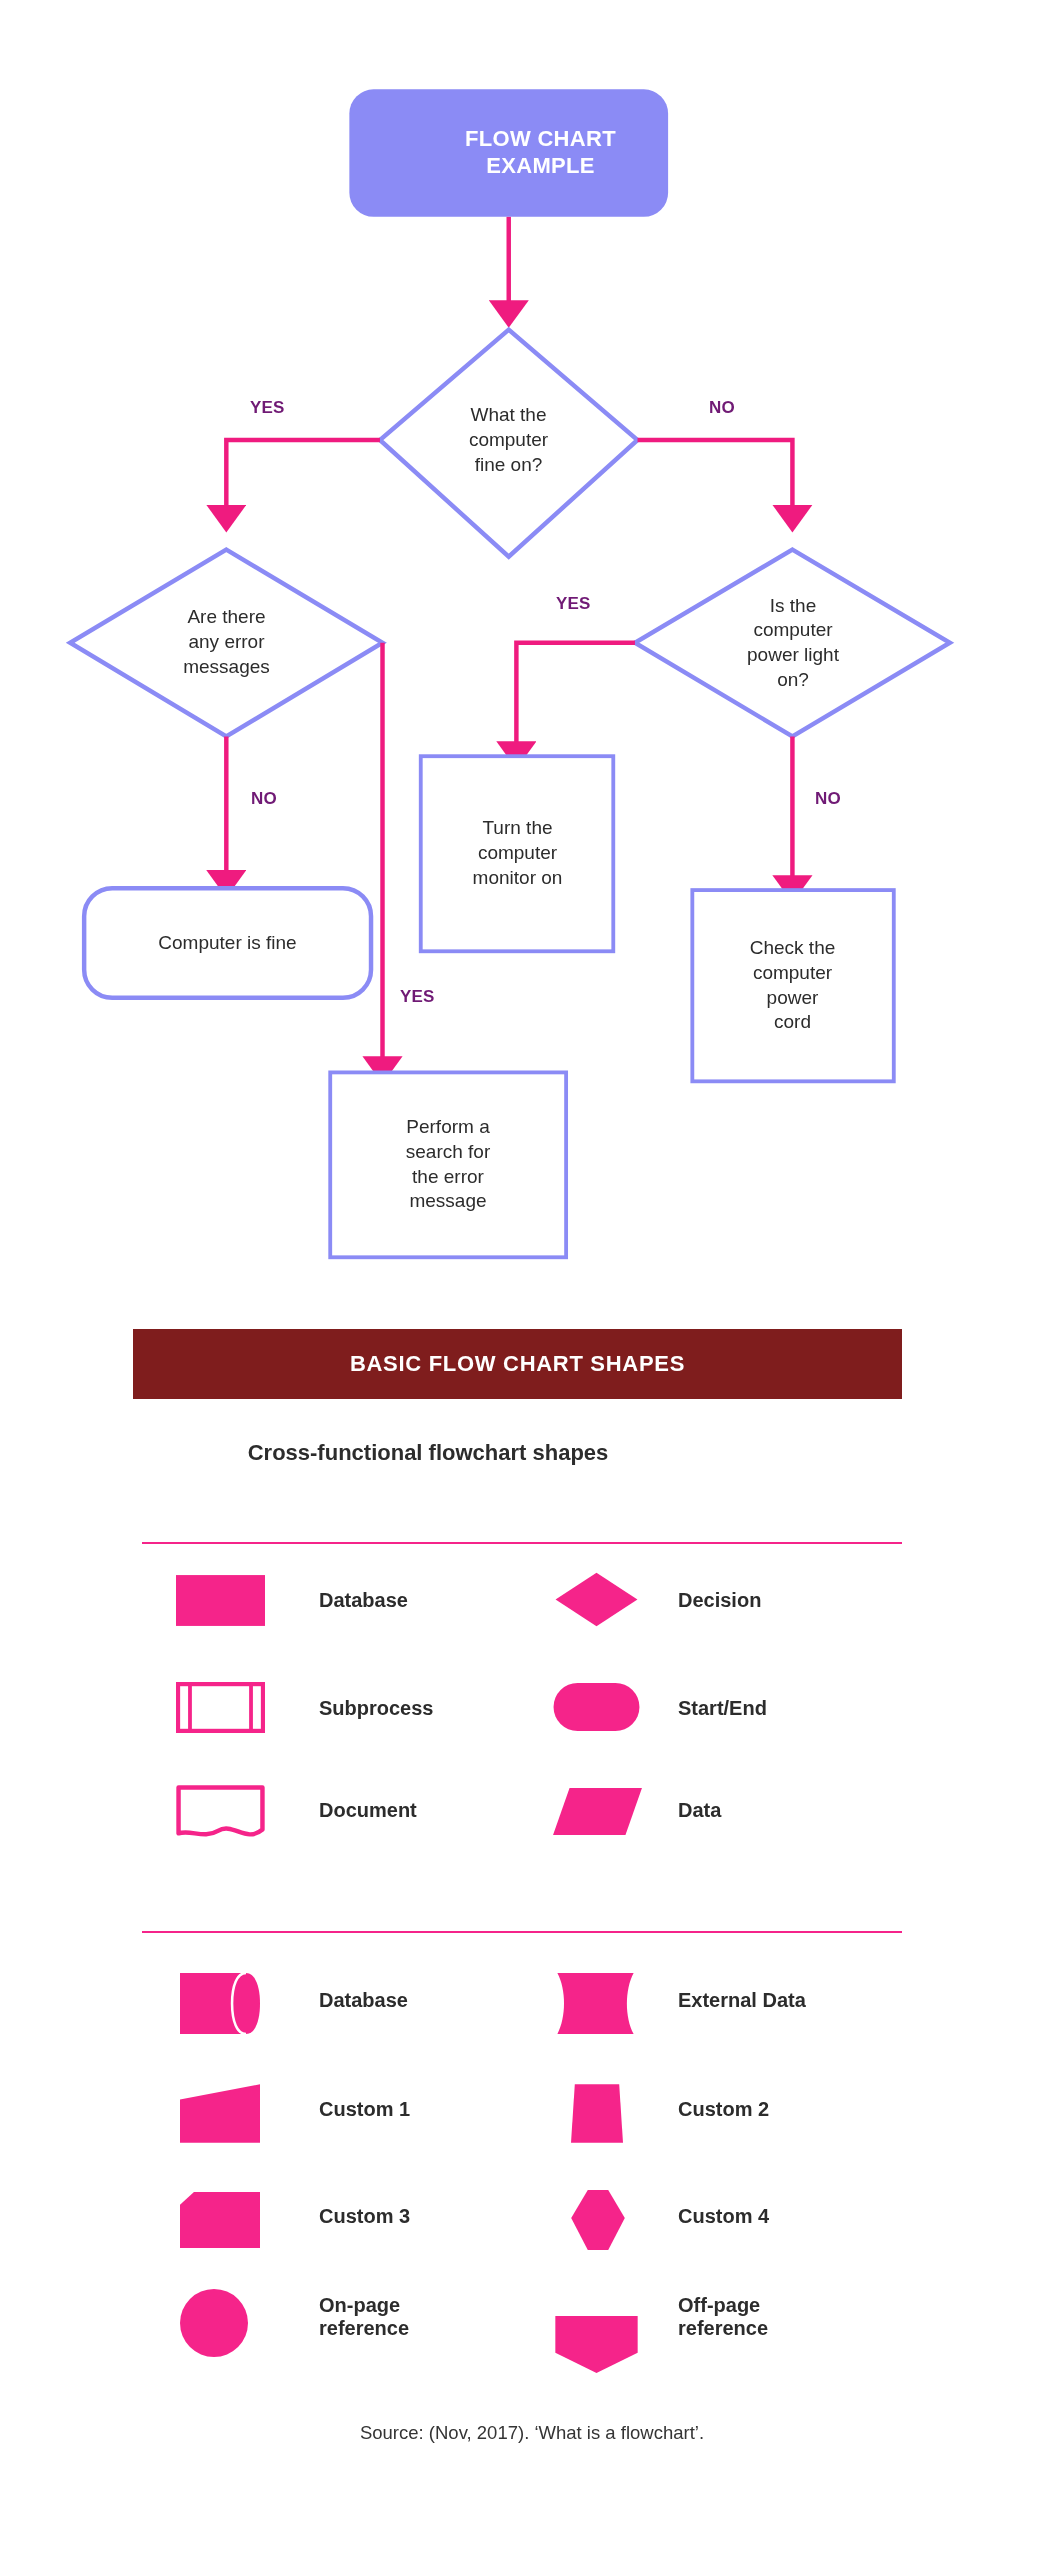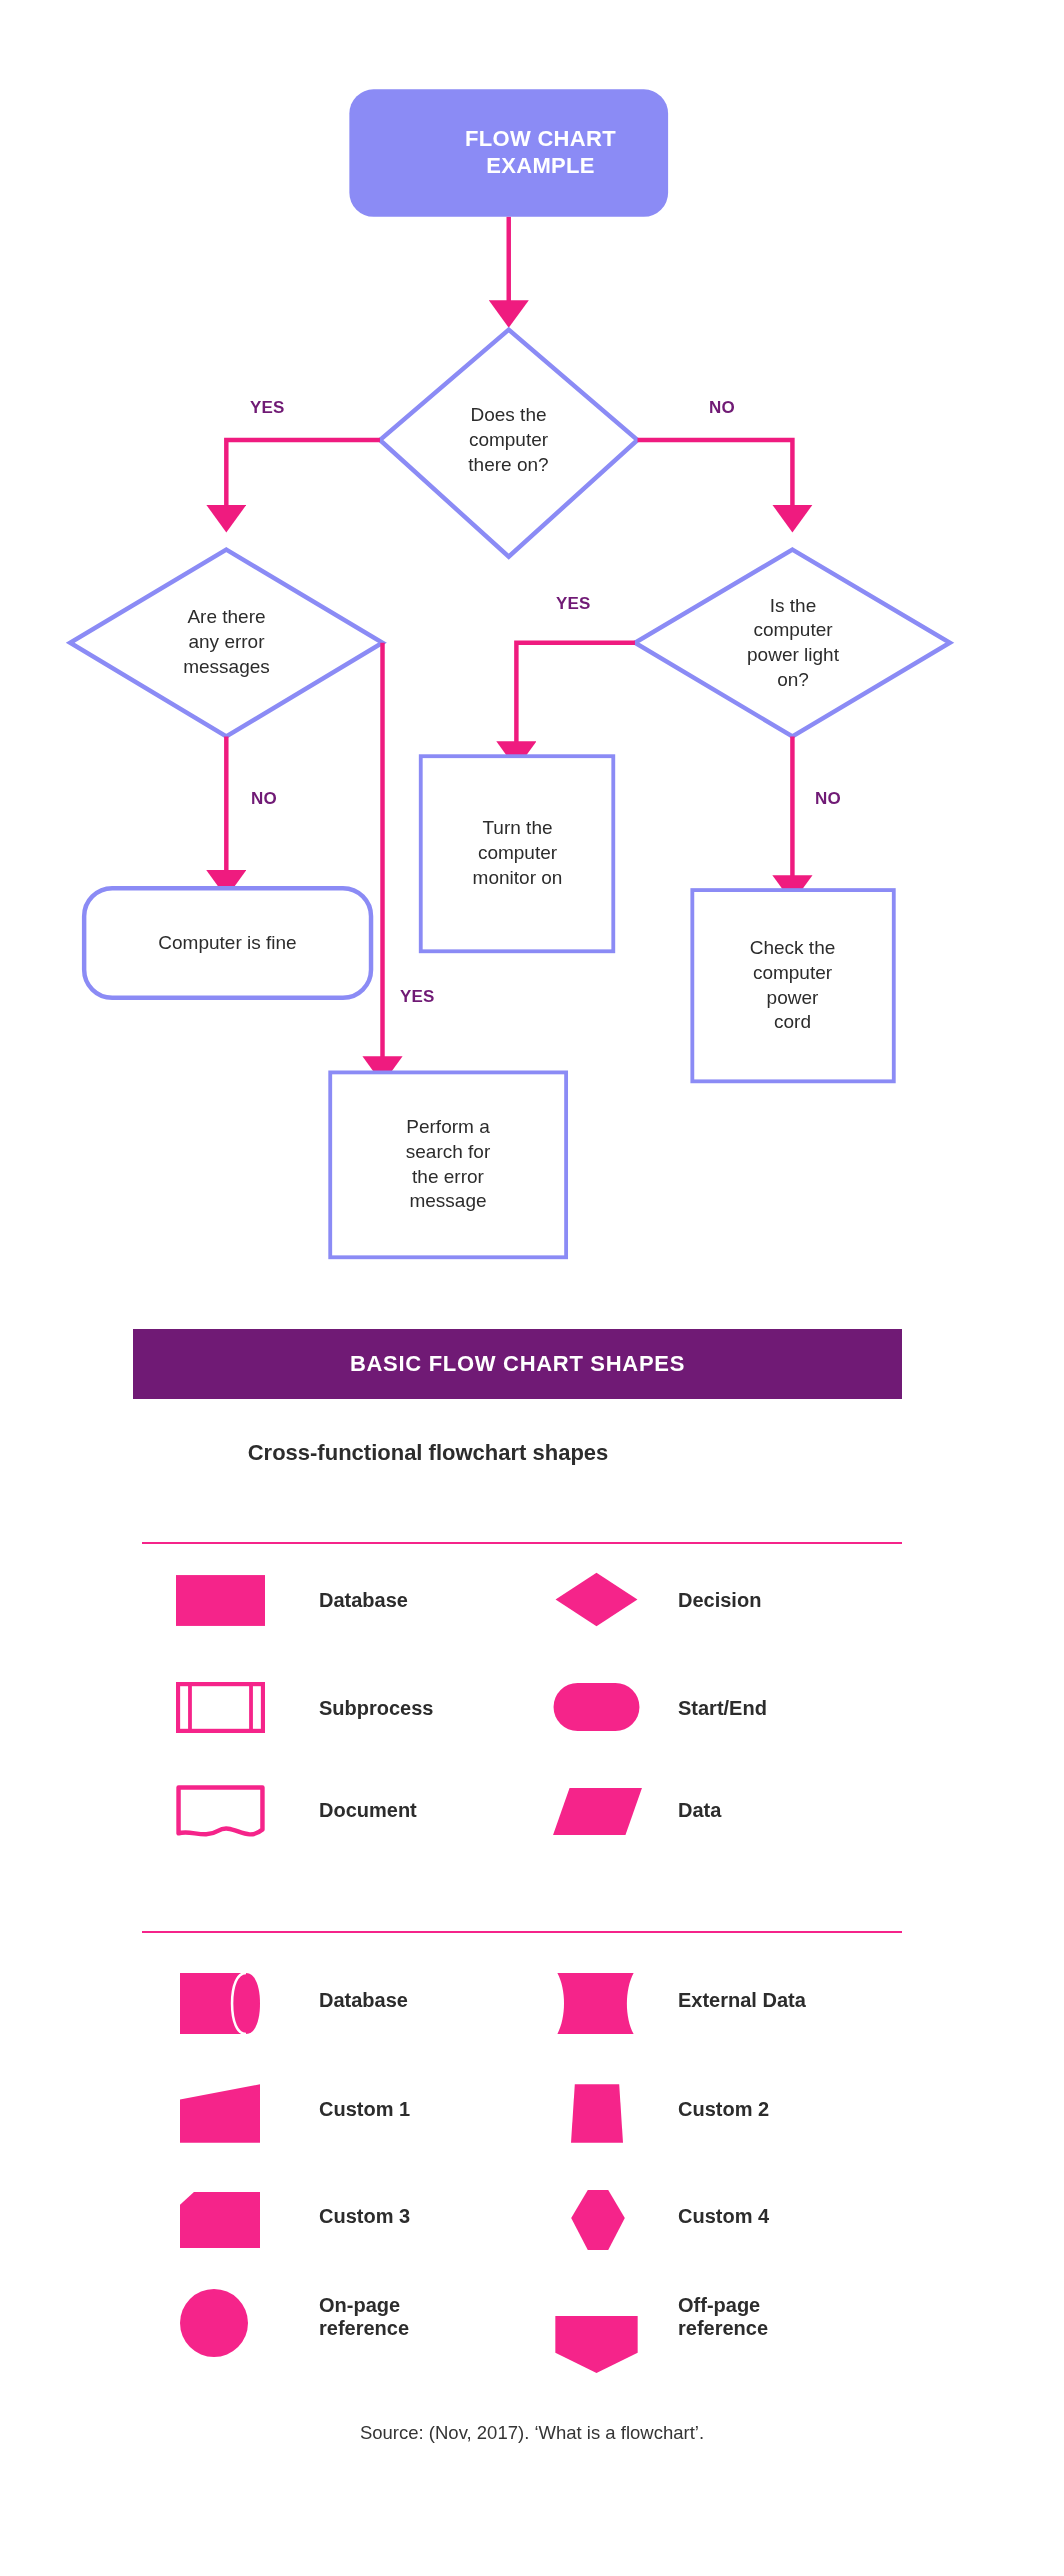--- a/index.html
+++ b/index.html
@@ -26,21 +26,21 @@
   .box-text{font-size:19px;line-height:1.30;color:#2c2c2c;}
   .pill-text{font-size:19px;line-height:1.30;color:#2c2c2c;}
   .edge-label{
     position:absolute;font-weight:bold;font-size:17px;color:#701a75;
     letter-spacing:0.1px;
   }
 
   
   .banner{
     position:absolute;left:133px;top:1329px;width:769px;height:70px;
-    background:#701a75;display:flex;align-items:center;justify-content:center;
+    background:#7f1d1d;display:flex;align-items:center;justify-content:center;
   }
   .banner-text{
     color:#fff;font-weight:bold;font-size:22px;letter-spacing:0.7px;
   }
   .subtitle{
     position:absolute;left:0;top:1440px;width:856px;text-align:center;
     font-size:22px;font-weight:bold;color:#2c2c2c;
   }
   .rule{position:absolute;height:1.9px;background:#f5248a;left:142px;width:760px;}
   .rule-1{top:1542px;}
@@ -104,23 +104,23 @@
 
   <div class="node-text title-text" style="left:349px;top:89px;width:319px;height:128px;margin-left:32px;">
     <div>
       <div>FLOW CHART</div>
       <div>EXAMPLE</div>
     </div>
   </div>
 
   <div class="node-text diamond-text" style="left:413px;top:383px;width:191px;height:115px;">
     <div>
-      <div>Does the</div>
-      <div>computer</div>
-      <div>there on?</div>
+      <div>What the</div>
+      <div>computer</div>
+      <div>fine on?</div>
     </div>
   </div>
 
   <div class="node-text diamond-text" style="left:131px;top:585px;width:191px;height:115px;">
     <div>
       <div>Are there</div>
       <div>any error</div>
       <div>messages</div>
     </div>
   </div>

